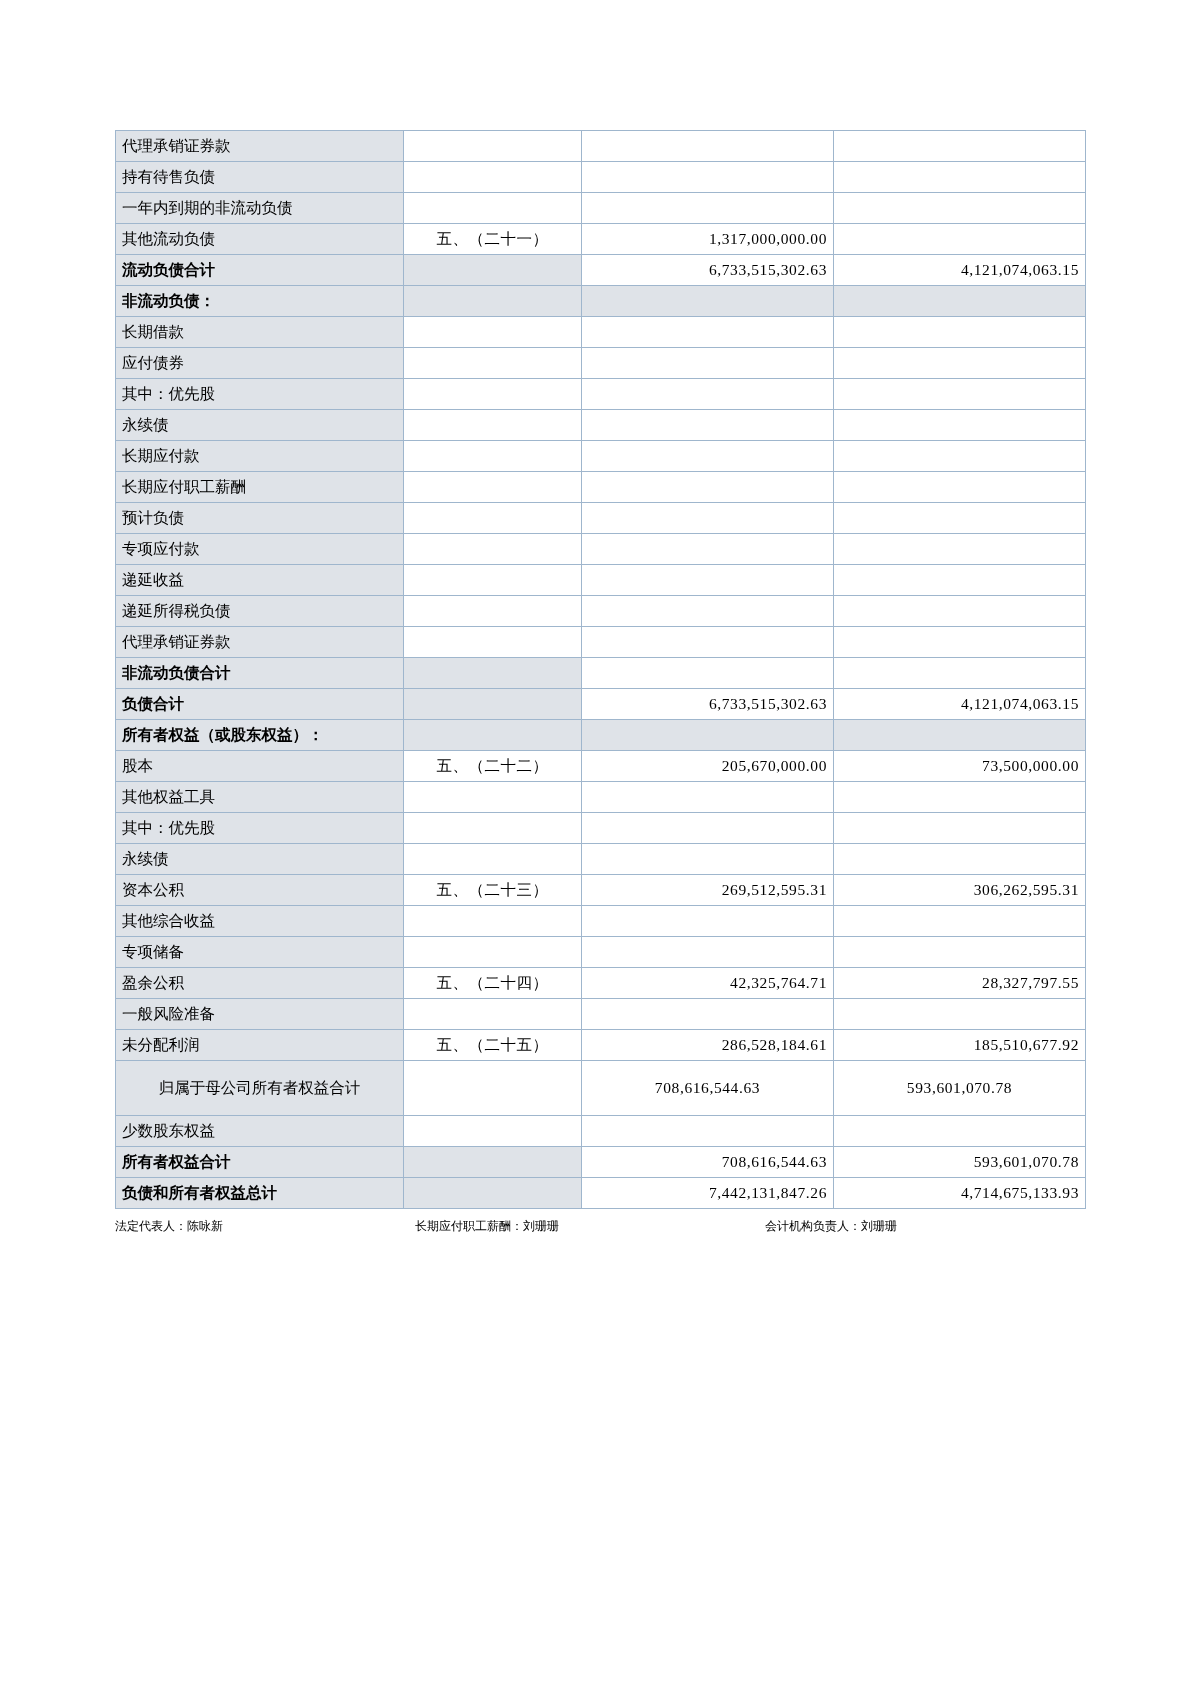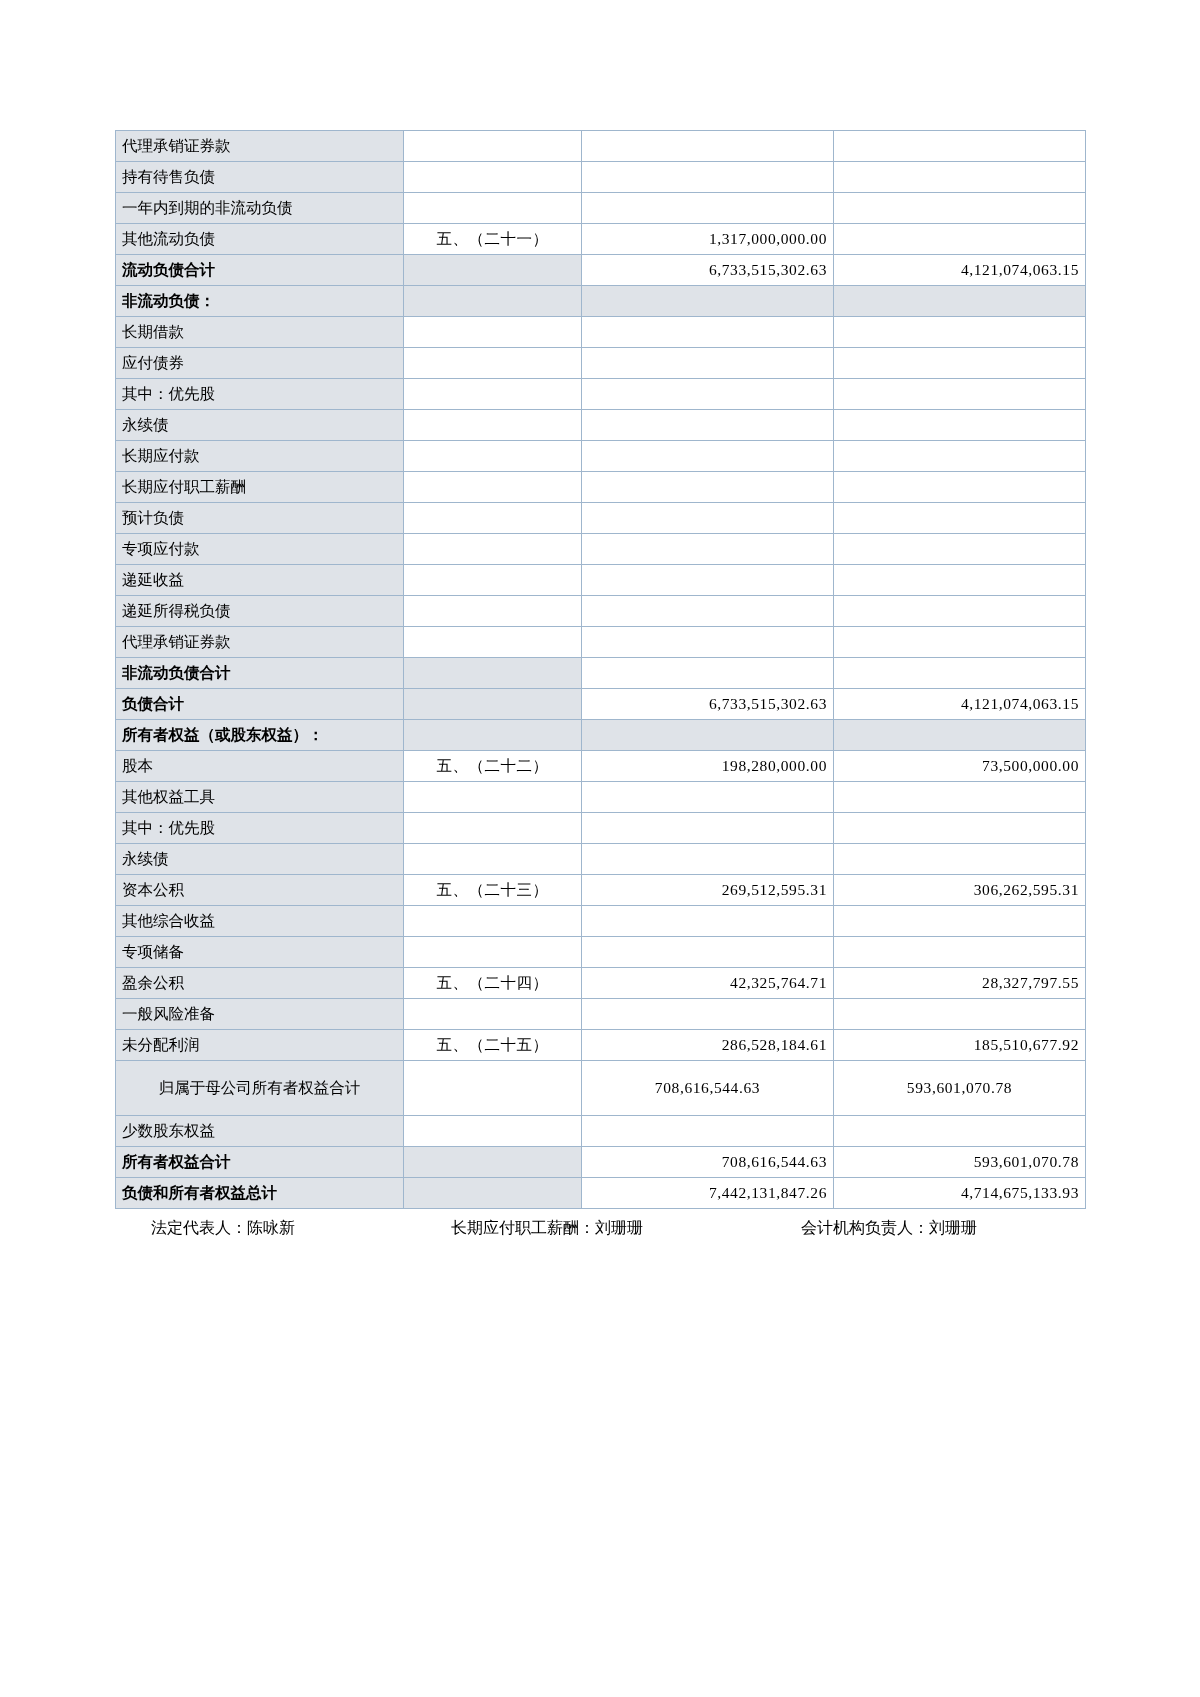--- a/index.html
+++ b/index.html
@@ -51,23 +51,22 @@
   tr.total td.item { background: #dfe3e8; font-weight: bold; }
   tr.total td.note { background: #dfe3e8; }
   .indent2 { padding-left: 52px; }
   .wrap { white-space: normal; }
   tr.tall td { height: 54px; text-align: center; }
 
   .signature-row {
     width: 970px;
     margin-top: 9px;
     display: flex;
-    font-size: 16px;
+    font-size: 12px;
     font-family: Liberation Serif, serif;
-    margin-left: 36px;
   }
   .sig {
     white-space: nowrap;
   }
   .sig.s1 { width: 300px; padding-left: 0px; }
   .sig.s2 { width: 350px; }
   .sig.s3 { width: 320px; }
 </style>
 </head>
 <body>
@@ -198,21 +197,21 @@
         </tr>
         <tr class="section">
           <td class="item">所有者权益（或股东权益）：</td>
           <td class="note"></td>
           <td class="num"></td>
           <td class="num"></td>
         </tr>
         <tr>
           <td class="item shaded">股本</td>
           <td class="note">五、（二十二）</td>
-          <td class="num">198,280,000.00</td>
+          <td class="num">205,670,000.00</td>
           <td class="num">73,500,000.00</td>
         </tr>
         <tr>
           <td class="item shaded">其他权益工具</td>
           <td class="note"></td>
           <td class="num"></td>
           <td class="num"></td>
         </tr>
         <tr>
           <td class="item shaded">其中：优先股</td>

